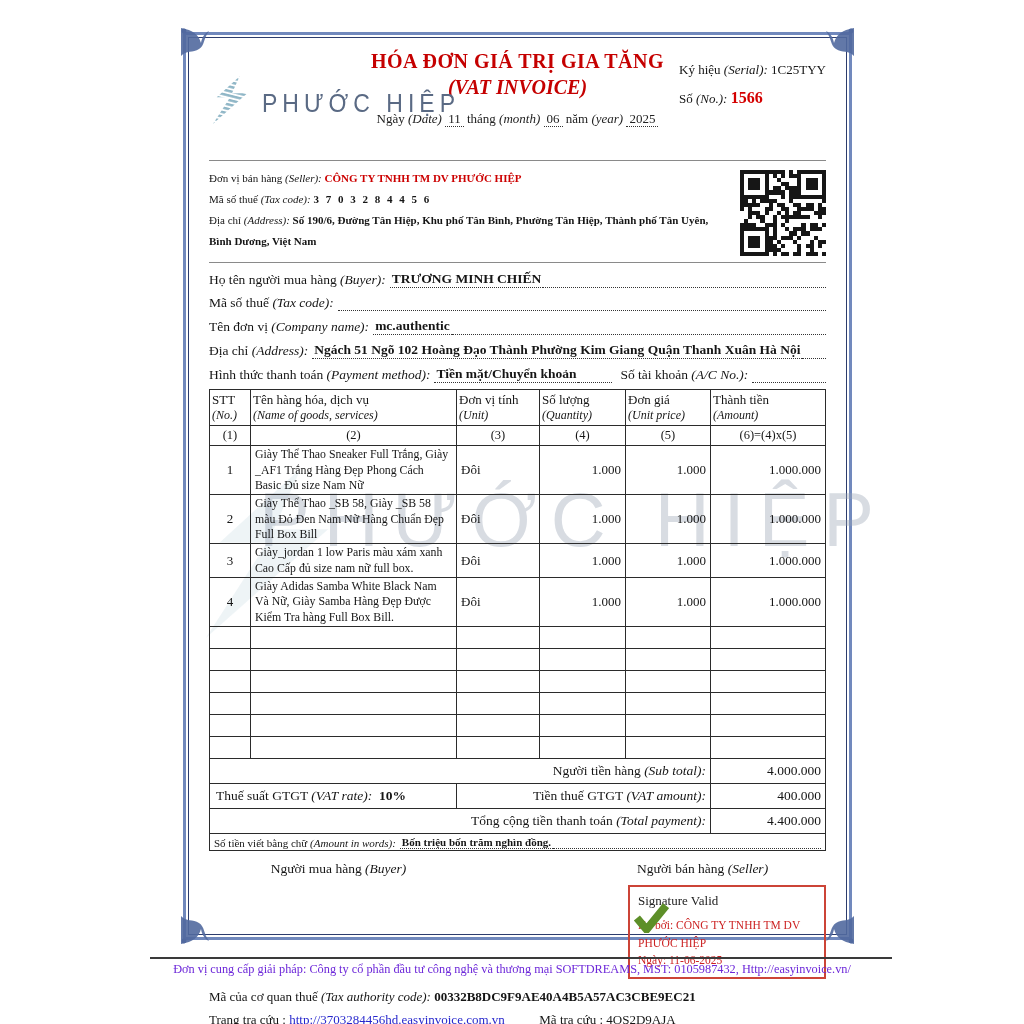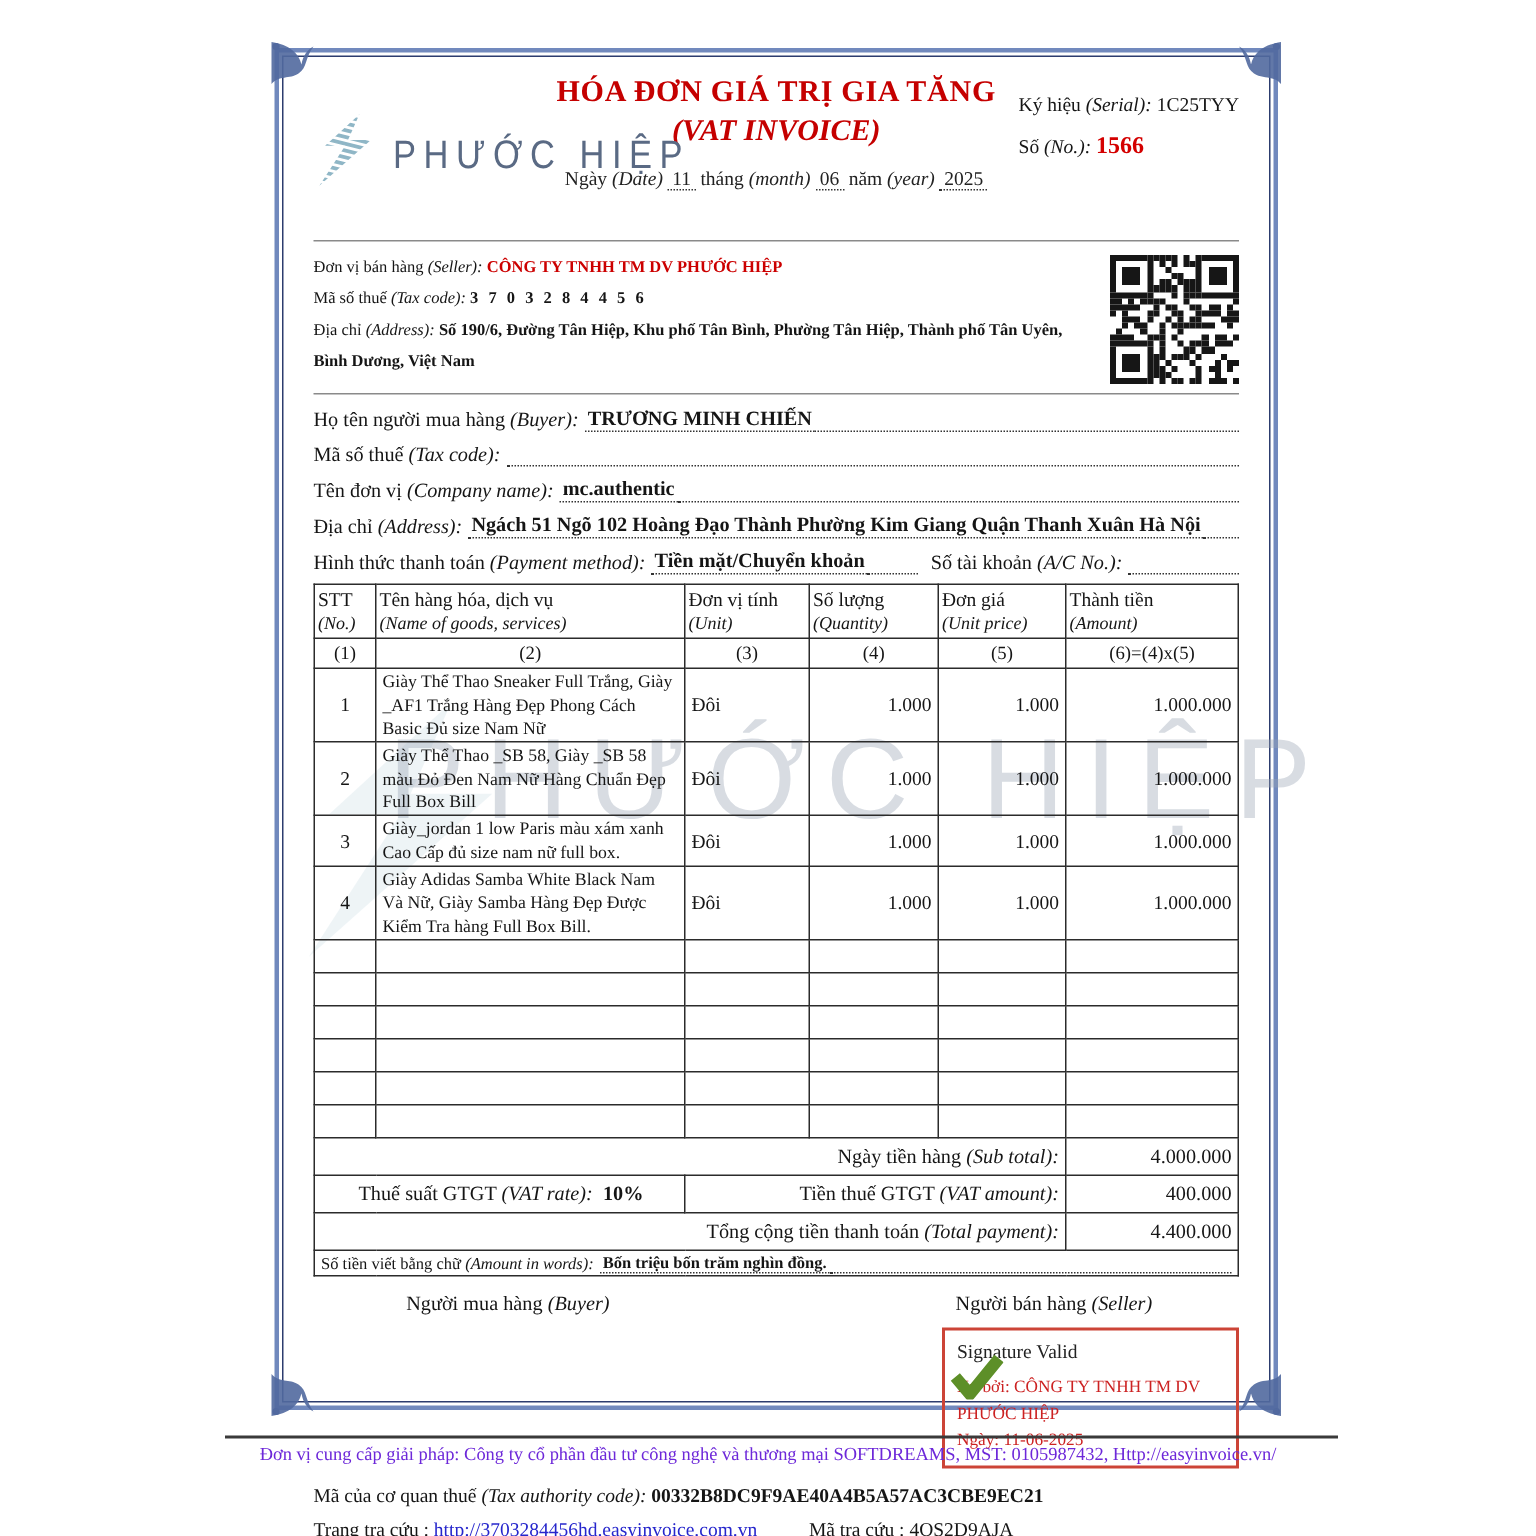--- a/index.html
+++ b/index.html
@@ -789,25 +789,25 @@
           </tr>
       <tr class="erow">
             <td></td>
             <td></td>
             <td></td>
             <td></td>
             <td></td>
             <td></td>
           </tr>
       <tr class="sumrow">
-        <td colspan="5" class="sumlbl"><span>Ngày tiền hàng</span> <i>(Sub total):</i></td>
+        <td colspan="5" class="sumlbl"><span>Người tiền hàng</span> <i>(Sub total):</i></td>
         <td class="num">4.000.000</td>
       </tr>
       <tr class="sumrow">
-        <td colspan="2" style="text-align:center;padding-left:6px"><span>Thuế suất GTGT</span> <i>(VAT rate):</i>&nbsp; <b>10%</b></td>
+        <td colspan="2" style="text-align:left;padding-left:6px"><span>Thuế suất GTGT</span> <i>(VAT rate):</i>&nbsp; <b>10%</b></td>
         <td colspan="3" class="sumlbl"><span>Tiền thuế GTGT</span> <i>(VAT amount):</i></td>
         <td class="num">400.000</td>
       </tr>
       <tr class="sumrow">
         <td colspan="5" class="sumlbl"><span>Tổng cộng tiền thanh toán</span> <i>(Total payment):</i></td>
         <td class="num">4.400.000</td>
       </tr>
       <tr>
         <td colspan="6" class="words-cell">
           <div class="words">

